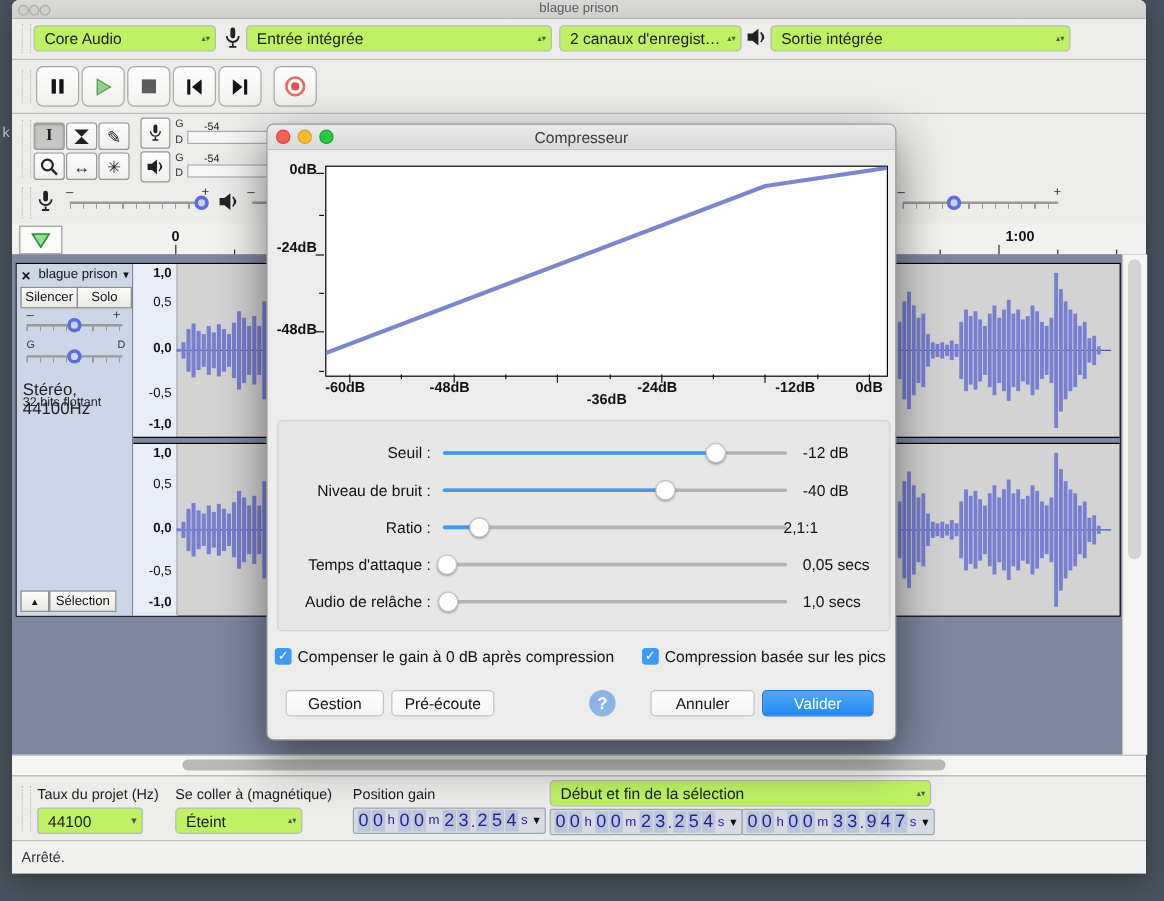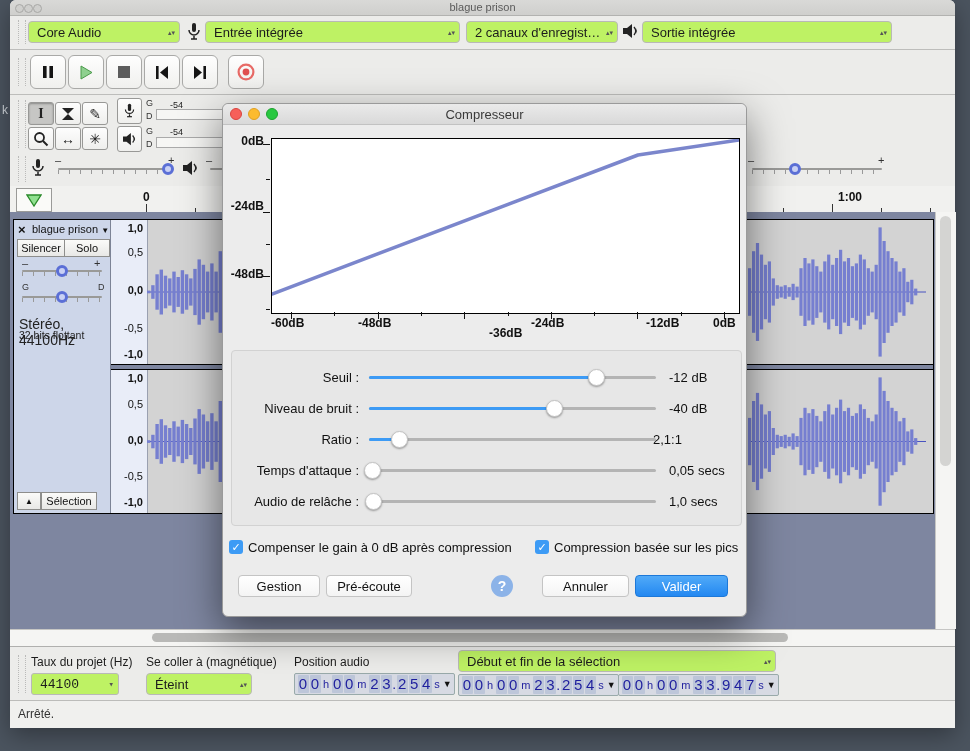--- a/index.html
+++ b/index.html
@@ -464,30 +464,30 @@
         <div id="vthumb" class="abs"></div>
       </div>
       <div id="hscroll" class="abs">
         <div id="hthumb" class="abs"></div>
       </div>
     </div>
 
     <div id="bottombar" class="abs">
       <div class="grabber abs" style="left:8px;top:8px;height:38px;"></div>
       <div class="flabel abs" style="left:21px;top:8px;">Taux du projet (Hz)</div>
-      <div class="combo abs" style="left:21px;top:26px;width:88px;border-radius:3px;font-family:Liberation Mono, monospace;">
+      <div class="combo abs" style="left:21px;top:26px;width:88px;border-radius:3px;">
         <span class="lbl">44100</span>
         <span class="chev1">▾</span>
       </div>
       <div class="flabel abs" style="left:136px;top:8px;">Se coller à (magnétique)</div>
       <div class="combo abs" style="left:136px;top:26px;width:106px;">
         <span class="lbl">Éteint</span>
         <span class="chev">▴▾</span>
       </div>
-      <div class="flabel abs" style="left:284px;top:8px;">Position audio</div>
+      <div class="flabel abs" style="left:284px;top:8px;">Position gain</div>
       <div class="timefield abs" style="left:284px;top:26px;">
           <span class="tfd">0</span>
           <span class="tfd">0</span>
           <span class="tfu">h</span>
           <span class="tfd">0</span>
           <span class="tfd">0</span>
           <span class="tfu">m</span>
           <span class="tfd">2</span>
           <span class="tfd">3</span>
           <span class="tfsep">.</span>

